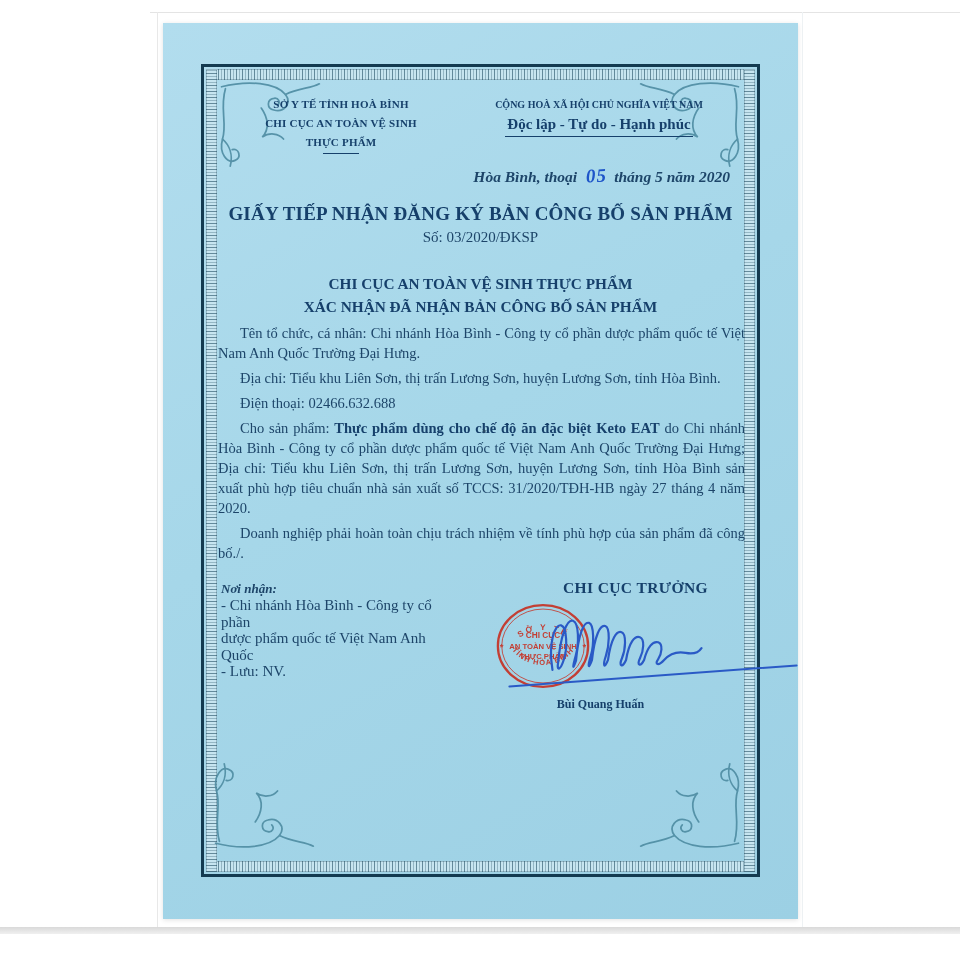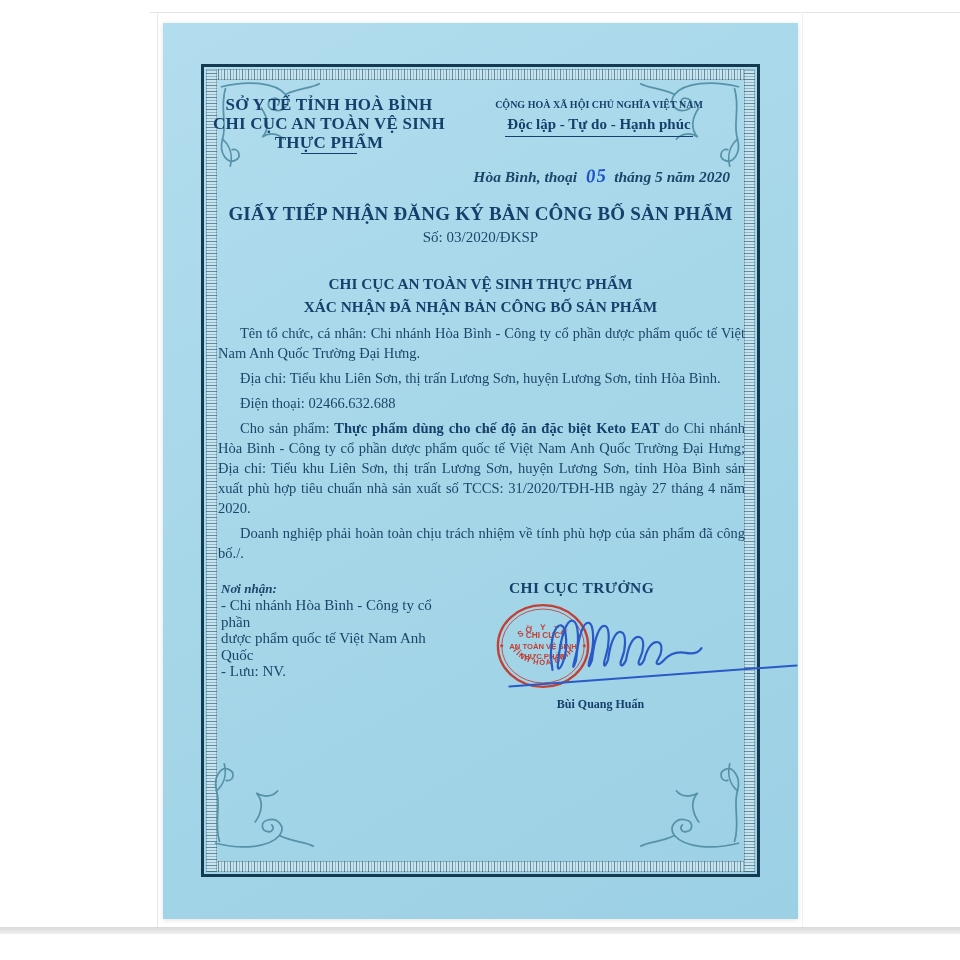--- a/index.html
+++ b/index.html
@@ -23,22 +23,22 @@
   .band.v{top:2px;bottom:2px;width:11px;
      background-image:repeating-linear-gradient(0deg,rgba(17,62,84,.55) 0 1px,rgba(17,62,84,0) 1px 3px,rgba(17,62,84,.28) 3px 4px,rgba(17,62,84,0) 4px 6px);}
   .band.t{top:2px}.band.b{bottom:2px}.band.l{left:2px}.band.r{right:2px}
   .flo{position:absolute;width:108px;height:92px;color:#4e8ca2;opacity:.9;}
   .flo svg{width:100%;height:100%;display:block;}
   .flo.tl{left:52px;top:56px;}
   .flo.tr{left:474px;top:56px;transform:scaleX(-1);}
   .flo.bl{left:46px;top:736px;transform:scaleY(-1);}
   .flo.br{left:474px;top:736px;transform:scale(-1,-1);}
   .hd{color:#16406b;font-weight:bold;}
-  .hdr-left{position:absolute;left:50px;top:72px;width:232px;text-align:center;
-            font-size:17px;line-height:19px;letter-spacing:.2px;}
+  .hdr-left{position:absolute;left:62px;top:72px;width:232px;text-align:center;
+            font-size:11px;line-height:19px;letter-spacing:.2px;}
   .hdr-right{position:absolute;left:328px;top:72px;width:216px;text-align:center;line-height:19px;}
   .hdr-right .l1{font-size:10px;}
   .hdr-right .l2{font-size:15px;display:inline-block;border-bottom:1.5px solid #16406b;padding:0 2px 2px;}
   .hl3{position:relative;display:inline-block;}
   .hl3::after{content:"";position:absolute;left:24%;right:24%;bottom:-2px;height:1.5px;background:#16406b;}
   .dateline{position:absolute;right:68px;top:142px;font-size:15.5px;font-style:italic;
             font-weight:600;color:#1d4569;white-space:nowrap;}
   .day{font-size:19px;font-weight:800;color:#1e55c9;letter-spacing:1px;display:inline-block;
        transform:rotate(-3deg);margin:0 7px 0 9px;}
   .titleblock{position:absolute;left:38px;top:179px;width:559px;text-align:center;}
@@ -48,21 +48,21 @@
           font-size:15.3px;font-weight:bold;color:#16406b;line-height:23px;}
   .bodytext{position:absolute;left:55px;top:300px;width:527px;font-size:14.5px;
             line-height:20px;text-align:justify;color:#1d4569;}
   .bodytext p{margin:0 0 5px;text-indent:22px;}
   .bodytext .b{font-weight:bold;color:#16406b;}
   .blot{position:absolute;left:318px;top:404px;font-size:8px;color:#2a4a63;transform:rotate(12deg);}
   
   .recips{position:absolute;left:58px;top:558px;width:230px;color:#1d4569;}
   .recips .lbl{font-size:13px;font-weight:bold;font-style:italic;}
   .recips .ln{font-size:15px;line-height:16.5px;}
-  .signcol{position:absolute;left:346px;top:556px;width:215px;text-align:left;}
+  .signcol{position:absolute;left:330px;top:556px;width:215px;text-align:right;}
   .signcol .stitle{font-size:15.5px;font-weight:bold;color:#16406b;letter-spacing:.4px;}
   .sname{position:absolute;left:330px;top:674px;width:215px;text-align:center;
          font-size:12px;font-weight:bold;color:#16406b;}
   .seal{position:absolute;left:332px;top:578px;width:96px;height:90px;z-index:1;}
   .seal svg{width:100%;height:100%;display:block;opacity:.95;}
   .sig{position:absolute;left:383px;top:583px;width:160px;height:68px;z-index:2;transform:rotate(-3deg);}
   .sig svg{width:100%;height:100%;display:block;}
   .sigline{position:absolute;left:345px;top:652px;width:290px;height:2px;background:#2a5ac6;
            z-index:3;transform:rotate(-4.2deg);transform-origin:50% 50%;border-radius:1px;}
   .sealtext{font-family:"Liberation Sans","DejaVu Sans",sans-serif;font-weight:bold;fill:#c5372b;}

